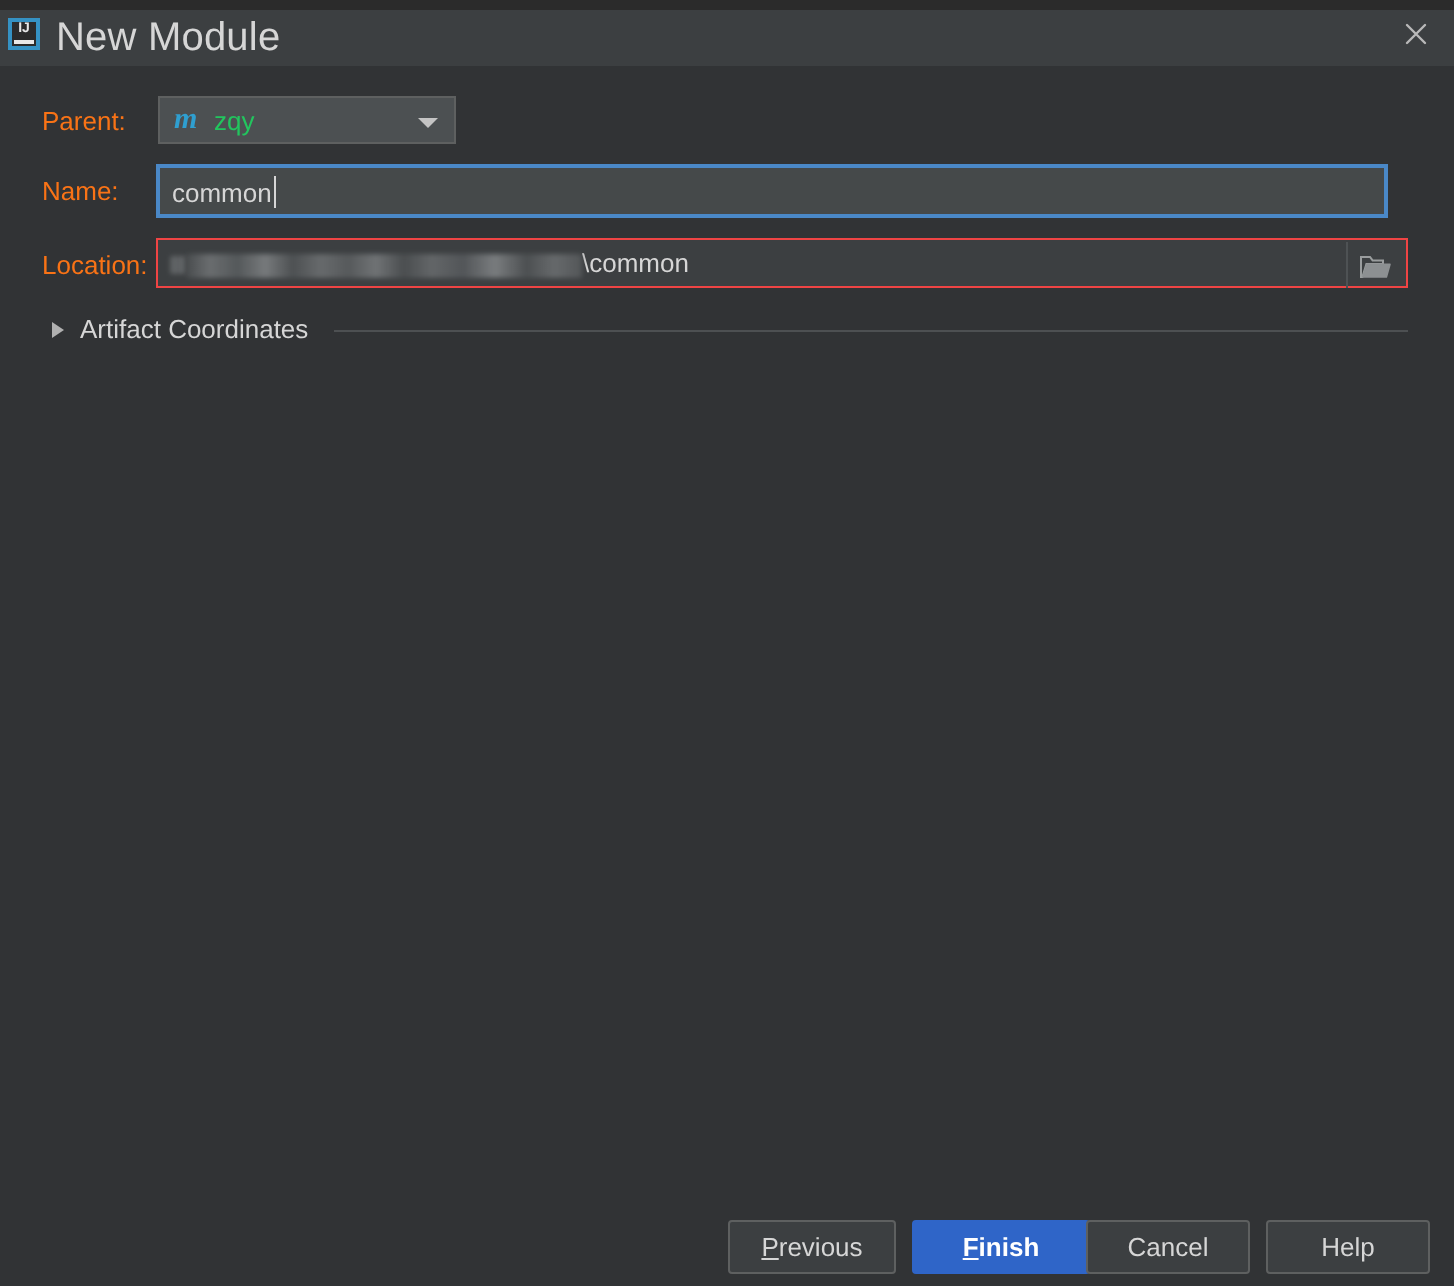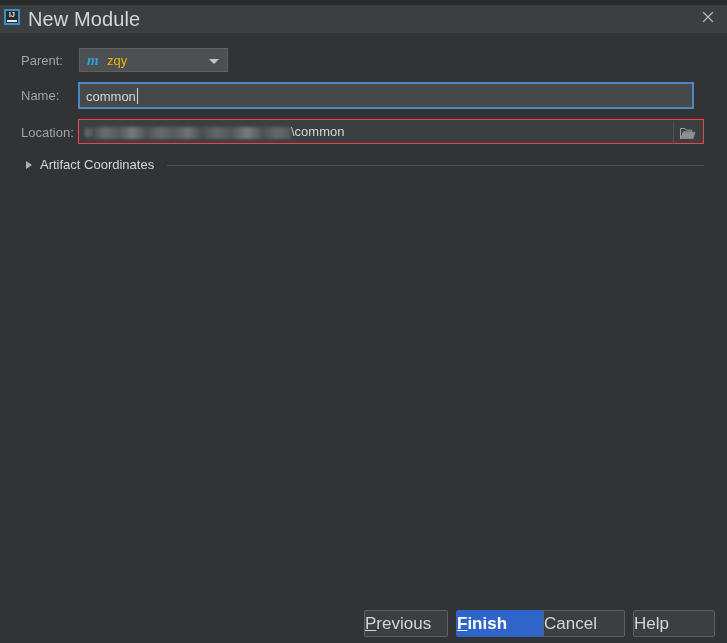--- a/index.html
+++ b/index.html
@@ -80,21 +80,21 @@
     width: 22px;
     height: 22px;
     cursor: pointer;
   }
   #close-button svg { display: block; }
 
   
   .form-label {
     position: absolute;
     font-size: 13px;
-    color: #a3a3a3;
+    color: #f97316;
     white-space: nowrap;
   }
   #label-parent   { left: 21px; top: 53px; }
   #label-name     { left: 21px; top: 88px; }
   #label-location { left: 21px; top: 125px; }
 
   
   #parent-combo {
     position: absolute;
     left: 79px;
@@ -115,21 +115,21 @@
     font-weight: bold;
     font-size: 15px;
     color: #2f9fd0;
     line-height: 19px;
   }
   #parent-value {
     position: absolute;
     left: 27px;
     top: 4px;
     font-size: 13px;
-    color: #eab308;
+    color: #22c55e;
     white-space: nowrap;
   }
   #parent-chevron {
     position: absolute;
     right: 8px;
     top: 10px;
     width: 0; height: 0;
     border-left: 5px solid transparent;
     border-right: 5px solid transparent;
     border-top: 5px solid #c4c4c4;
@@ -266,25 +266,26 @@
     left: 0;
     top: 610px;
     width: 727px;
     height: 33px;
   }
   .dlg-button {
     position: absolute;
     top: 0;
     height: 27px;
     line-height: 25px;
+    text-align: center;
     box-sizing: border-box;
     background: #3c3f41;
     border: 1px solid #5e6060;
     border-radius: 2px;
-    font-size: 17px;
+    font-size: 13px;
     color: #d6d6d6;
     cursor: pointer;
     white-space: nowrap;
     user-select: none;
   }
   .dlg-button .mnem {
     text-decoration: underline;
   }
   #btn-previous { left: 364px; width: 84px; }
   #btn-finish {

